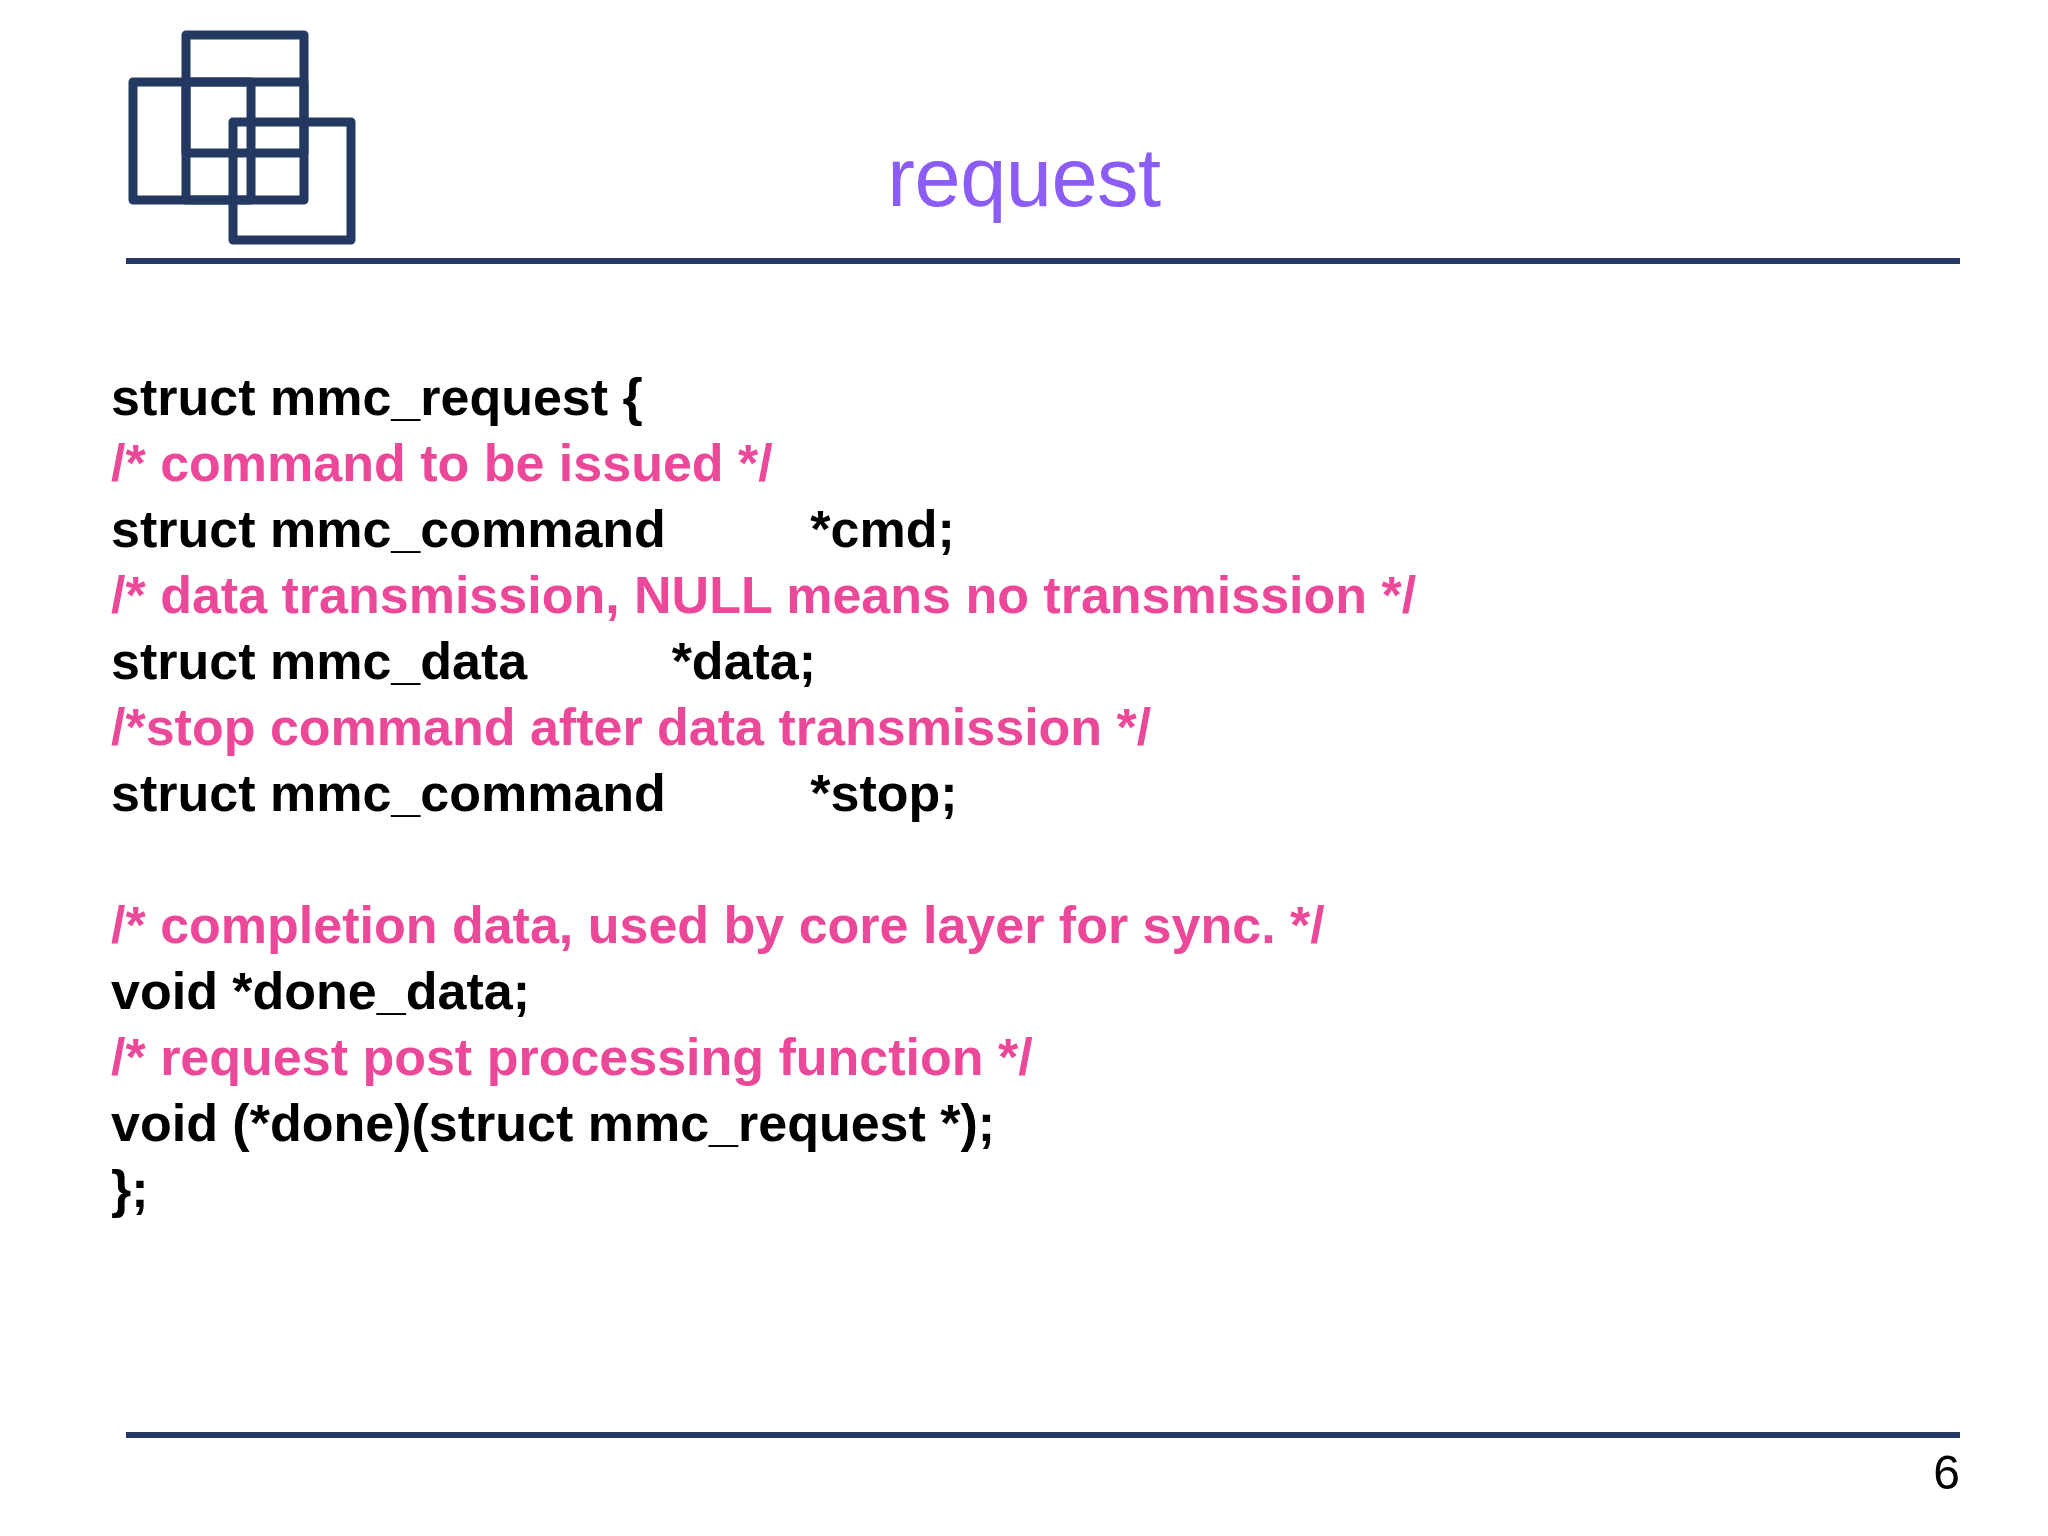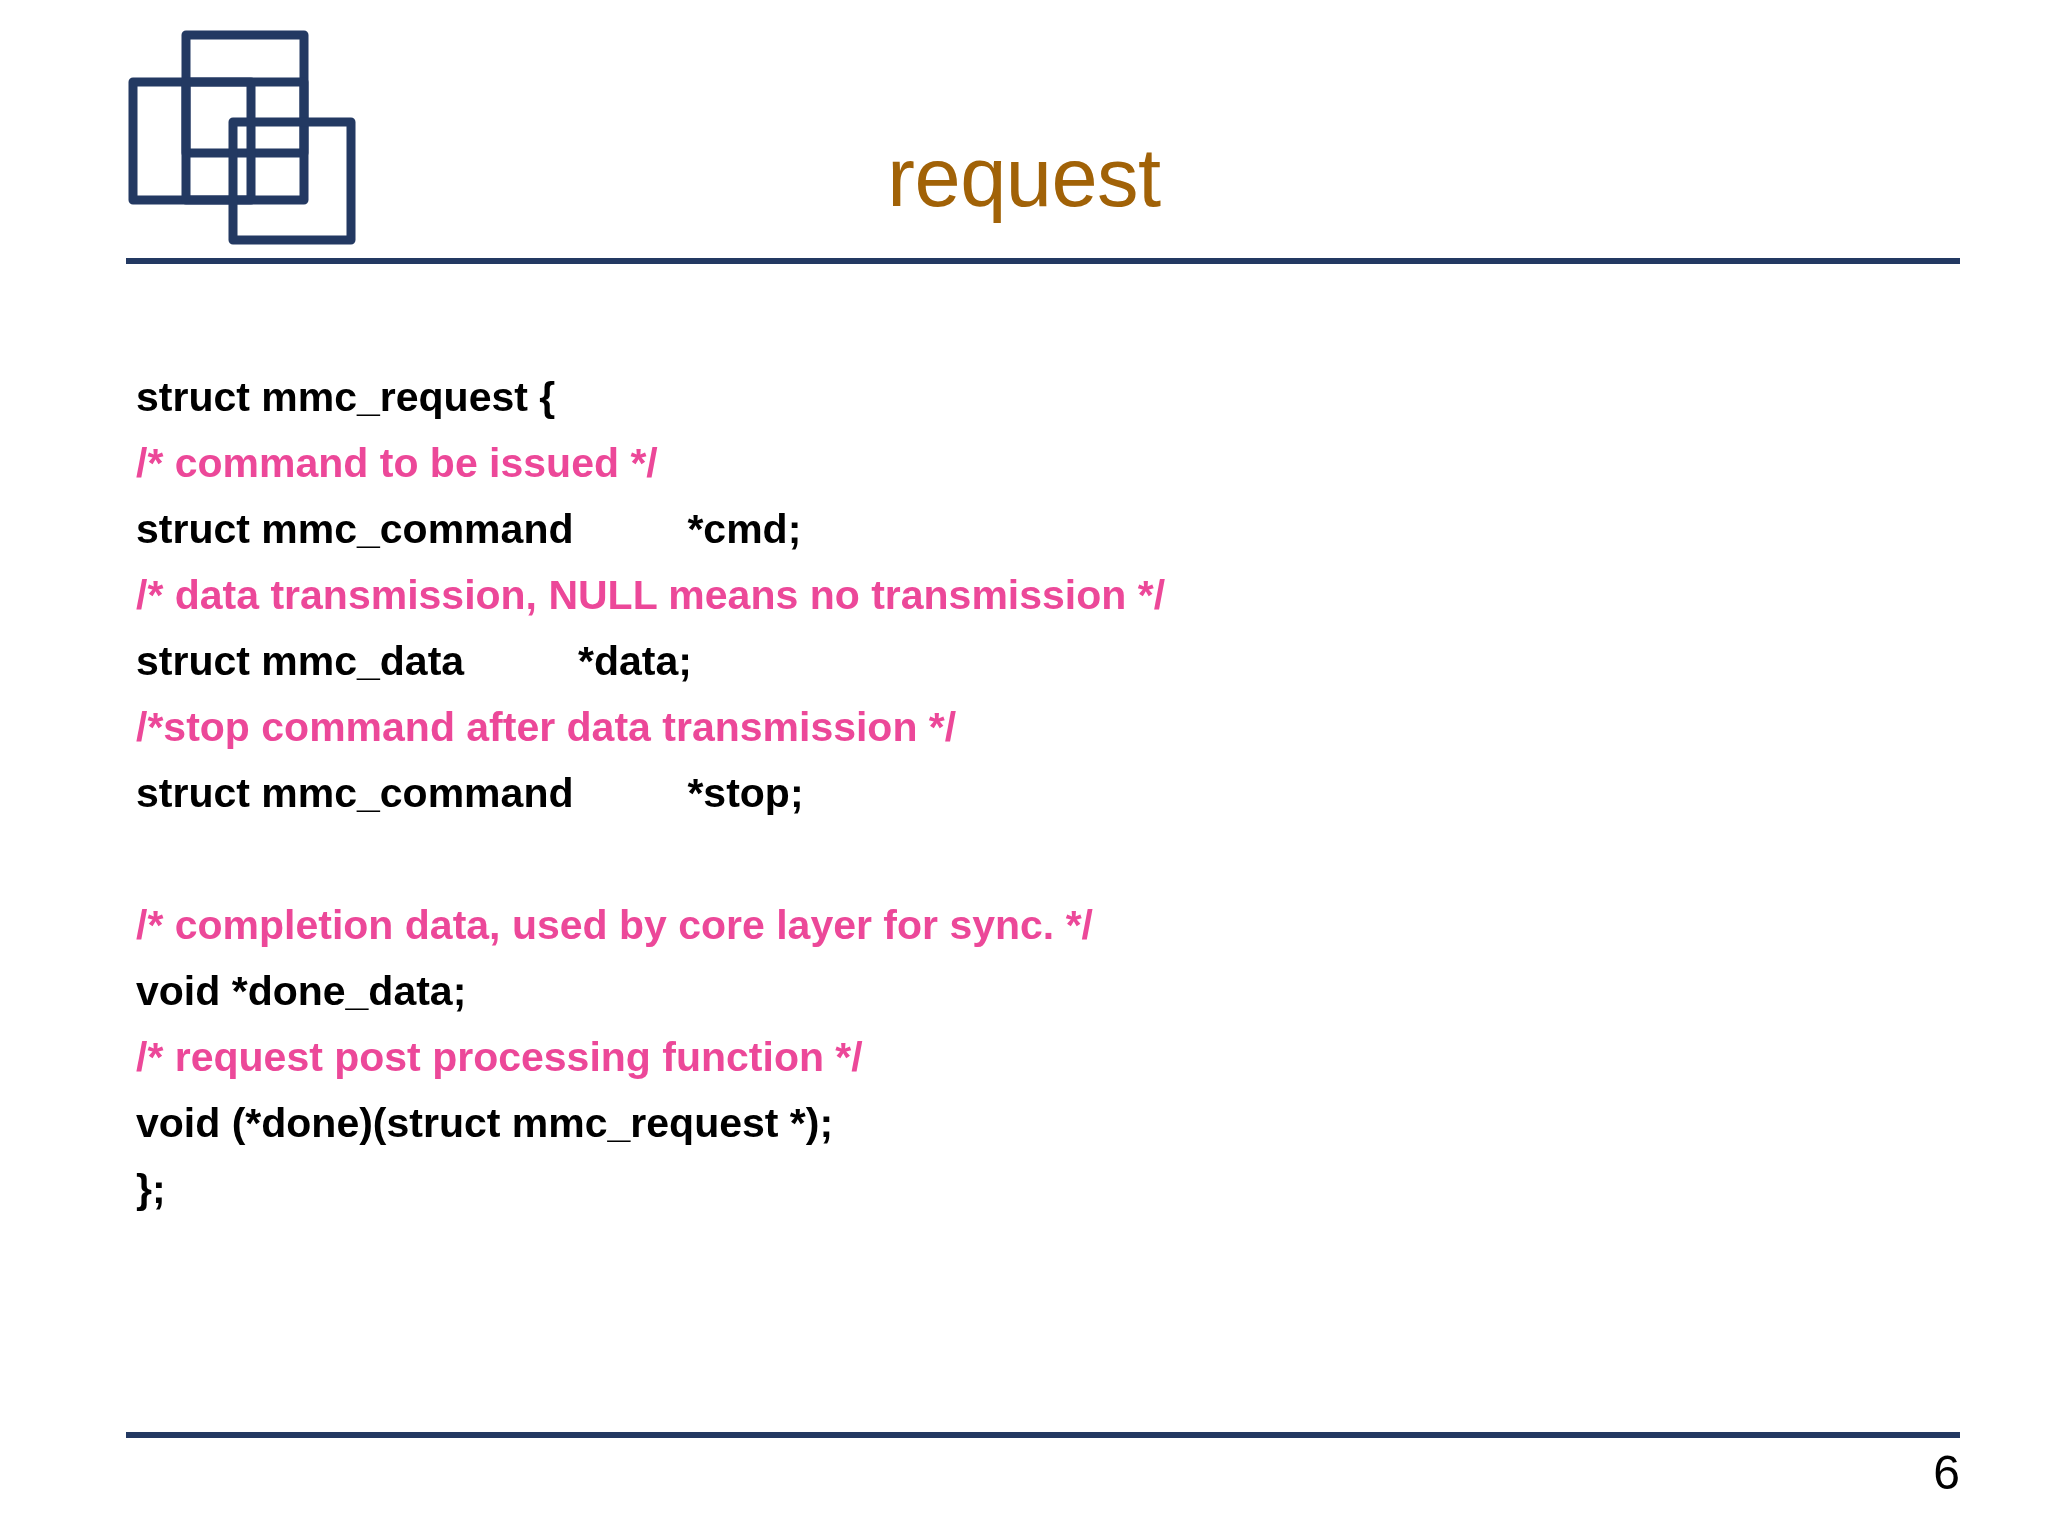--- a/index.html
+++ b/index.html
@@ -37,47 +37,47 @@
     width: 230px;
     height: 220px;
   }
 
   #title {
     position: absolute;
     left: 0;
     top: 132px;
     width: 2048px;
     text-align: center;
-    color: #a16207;
+    color: #8b5cf6;
     font-size: 83px;
     line-height: 92px;
     font-weight: 400;
     letter-spacing: -0.5px;
     font-family: "Liberation Sans", sans-serif;
     white-space: nowrap;
   }
 
   #header-rule {
     position: absolute;
     left: 126px;
     top: 258px;
     width: 1834px;
     height: 6px;
     background: #233962;
   }
 
   
   #code-block {
     position: absolute;
-    left: 136px;
+    left: 111px;
     top: 364px;
     width: 1800px;
     font-family: "Liberation Sans", sans-serif;
     font-weight: bold;
-    font-size: 41px;
+    font-size: 52px;
     line-height: 66px;
     color: #000000;
     white-space: pre;
   }
 
   .code-line {
     display: block;
     height: 66px;
     white-space: pre;
   }

